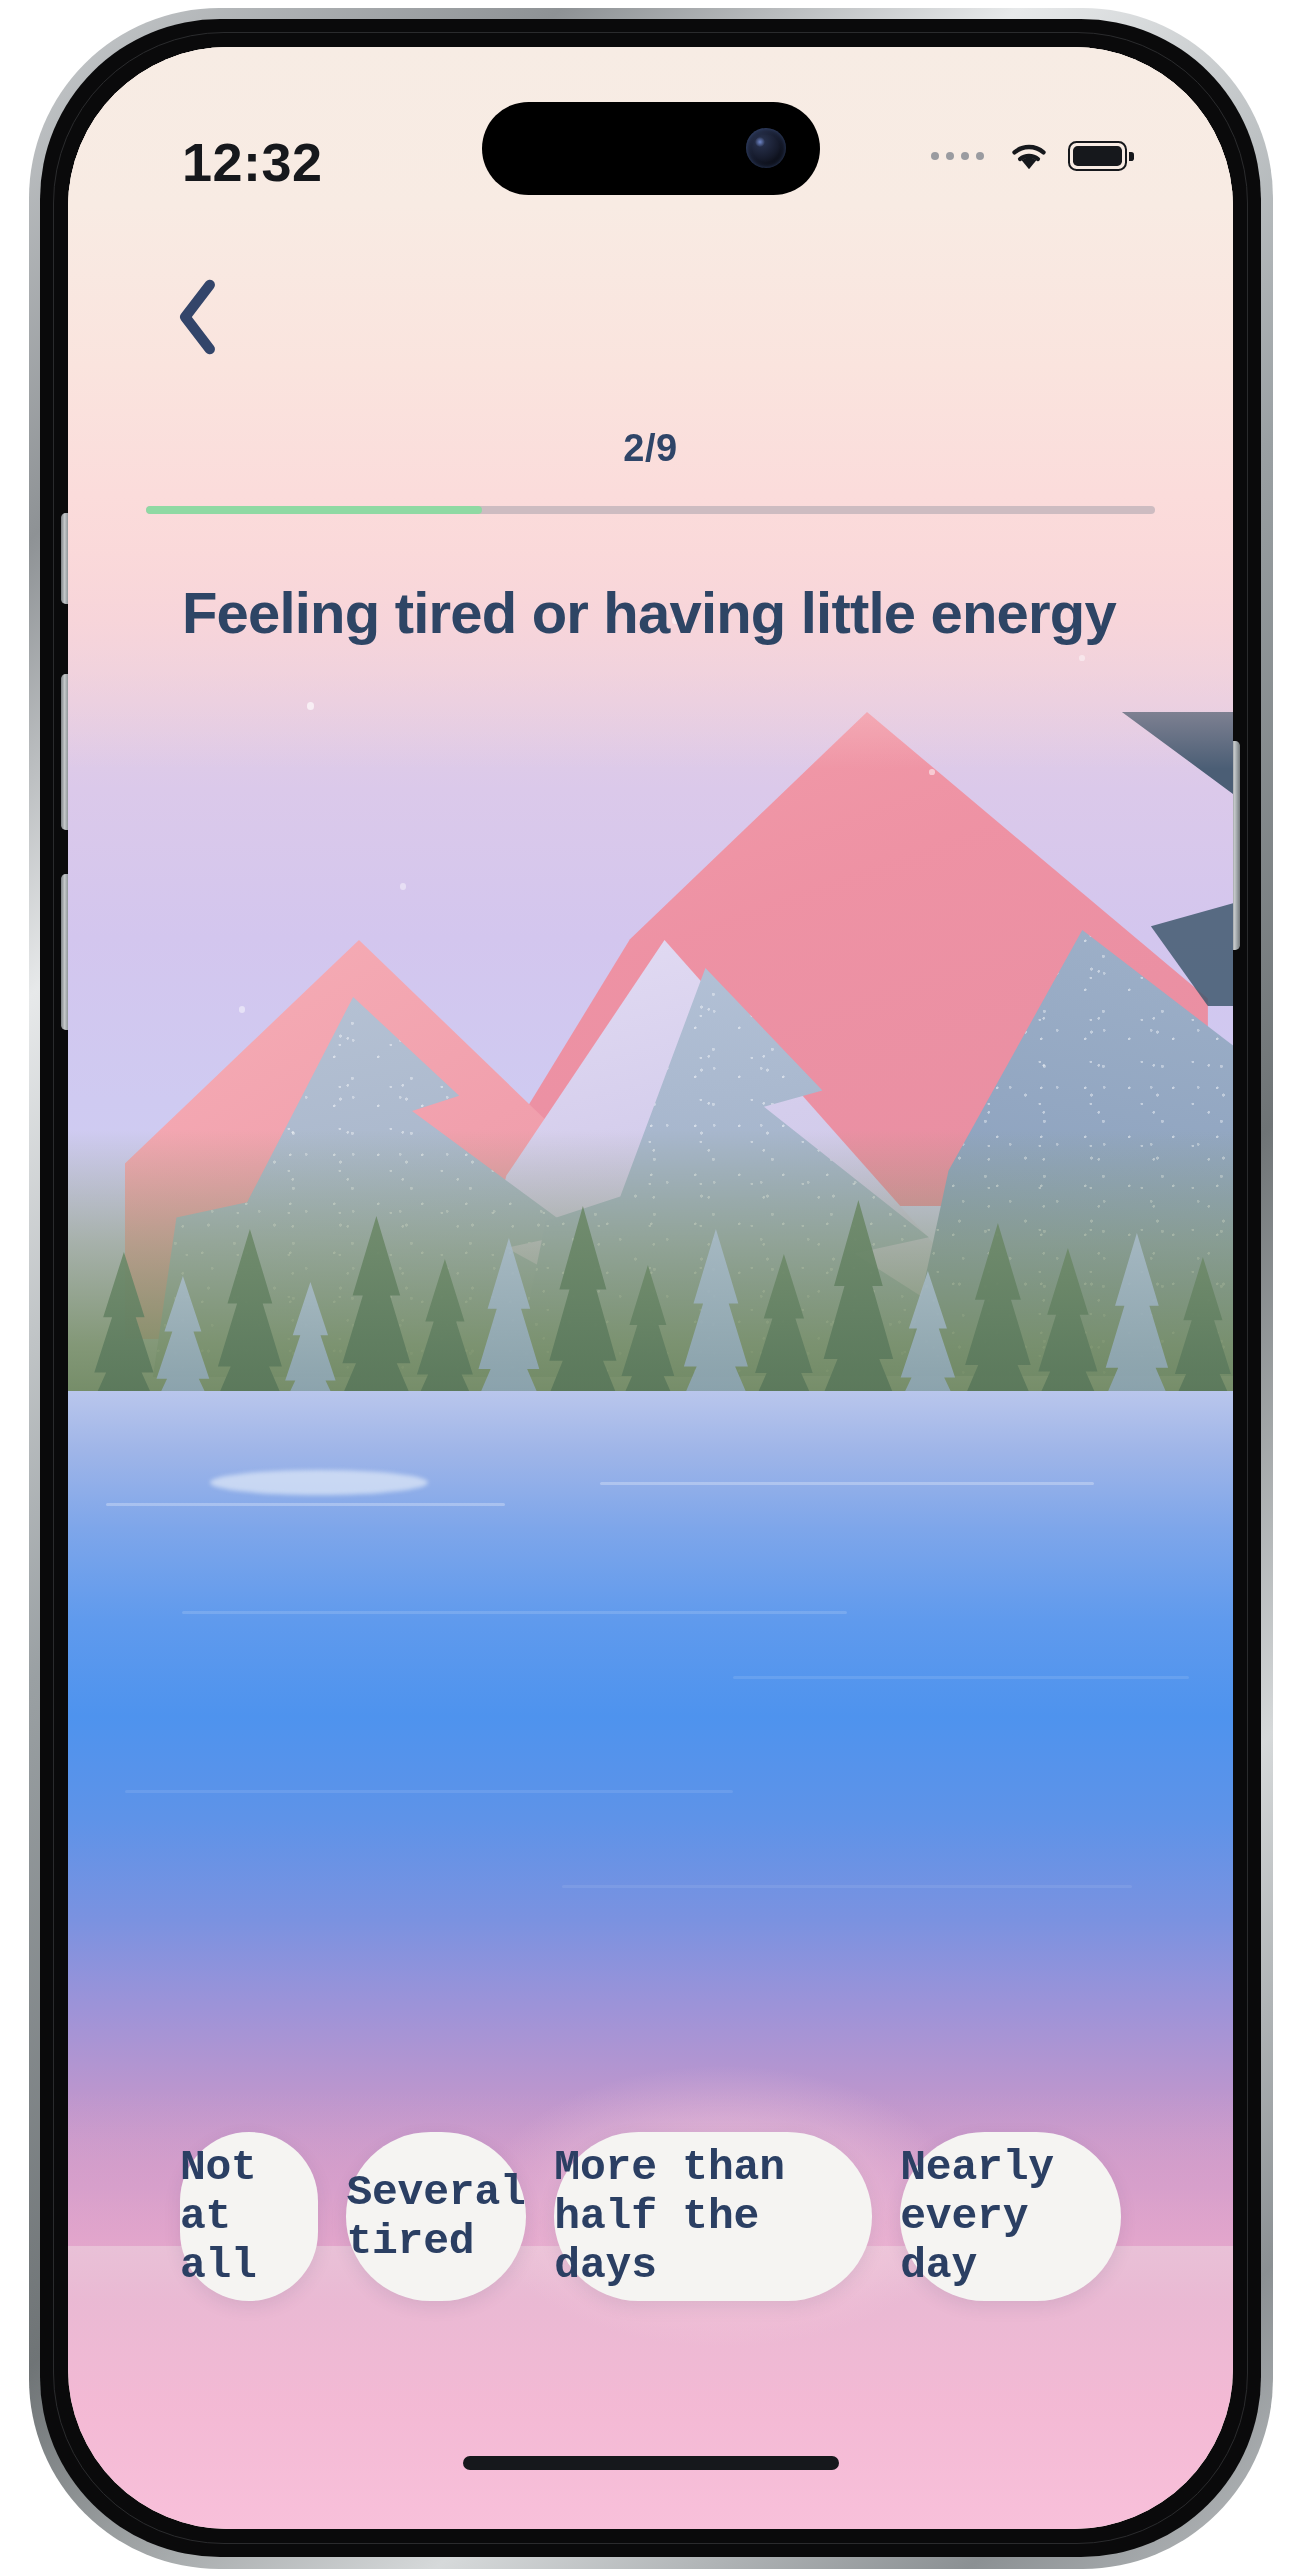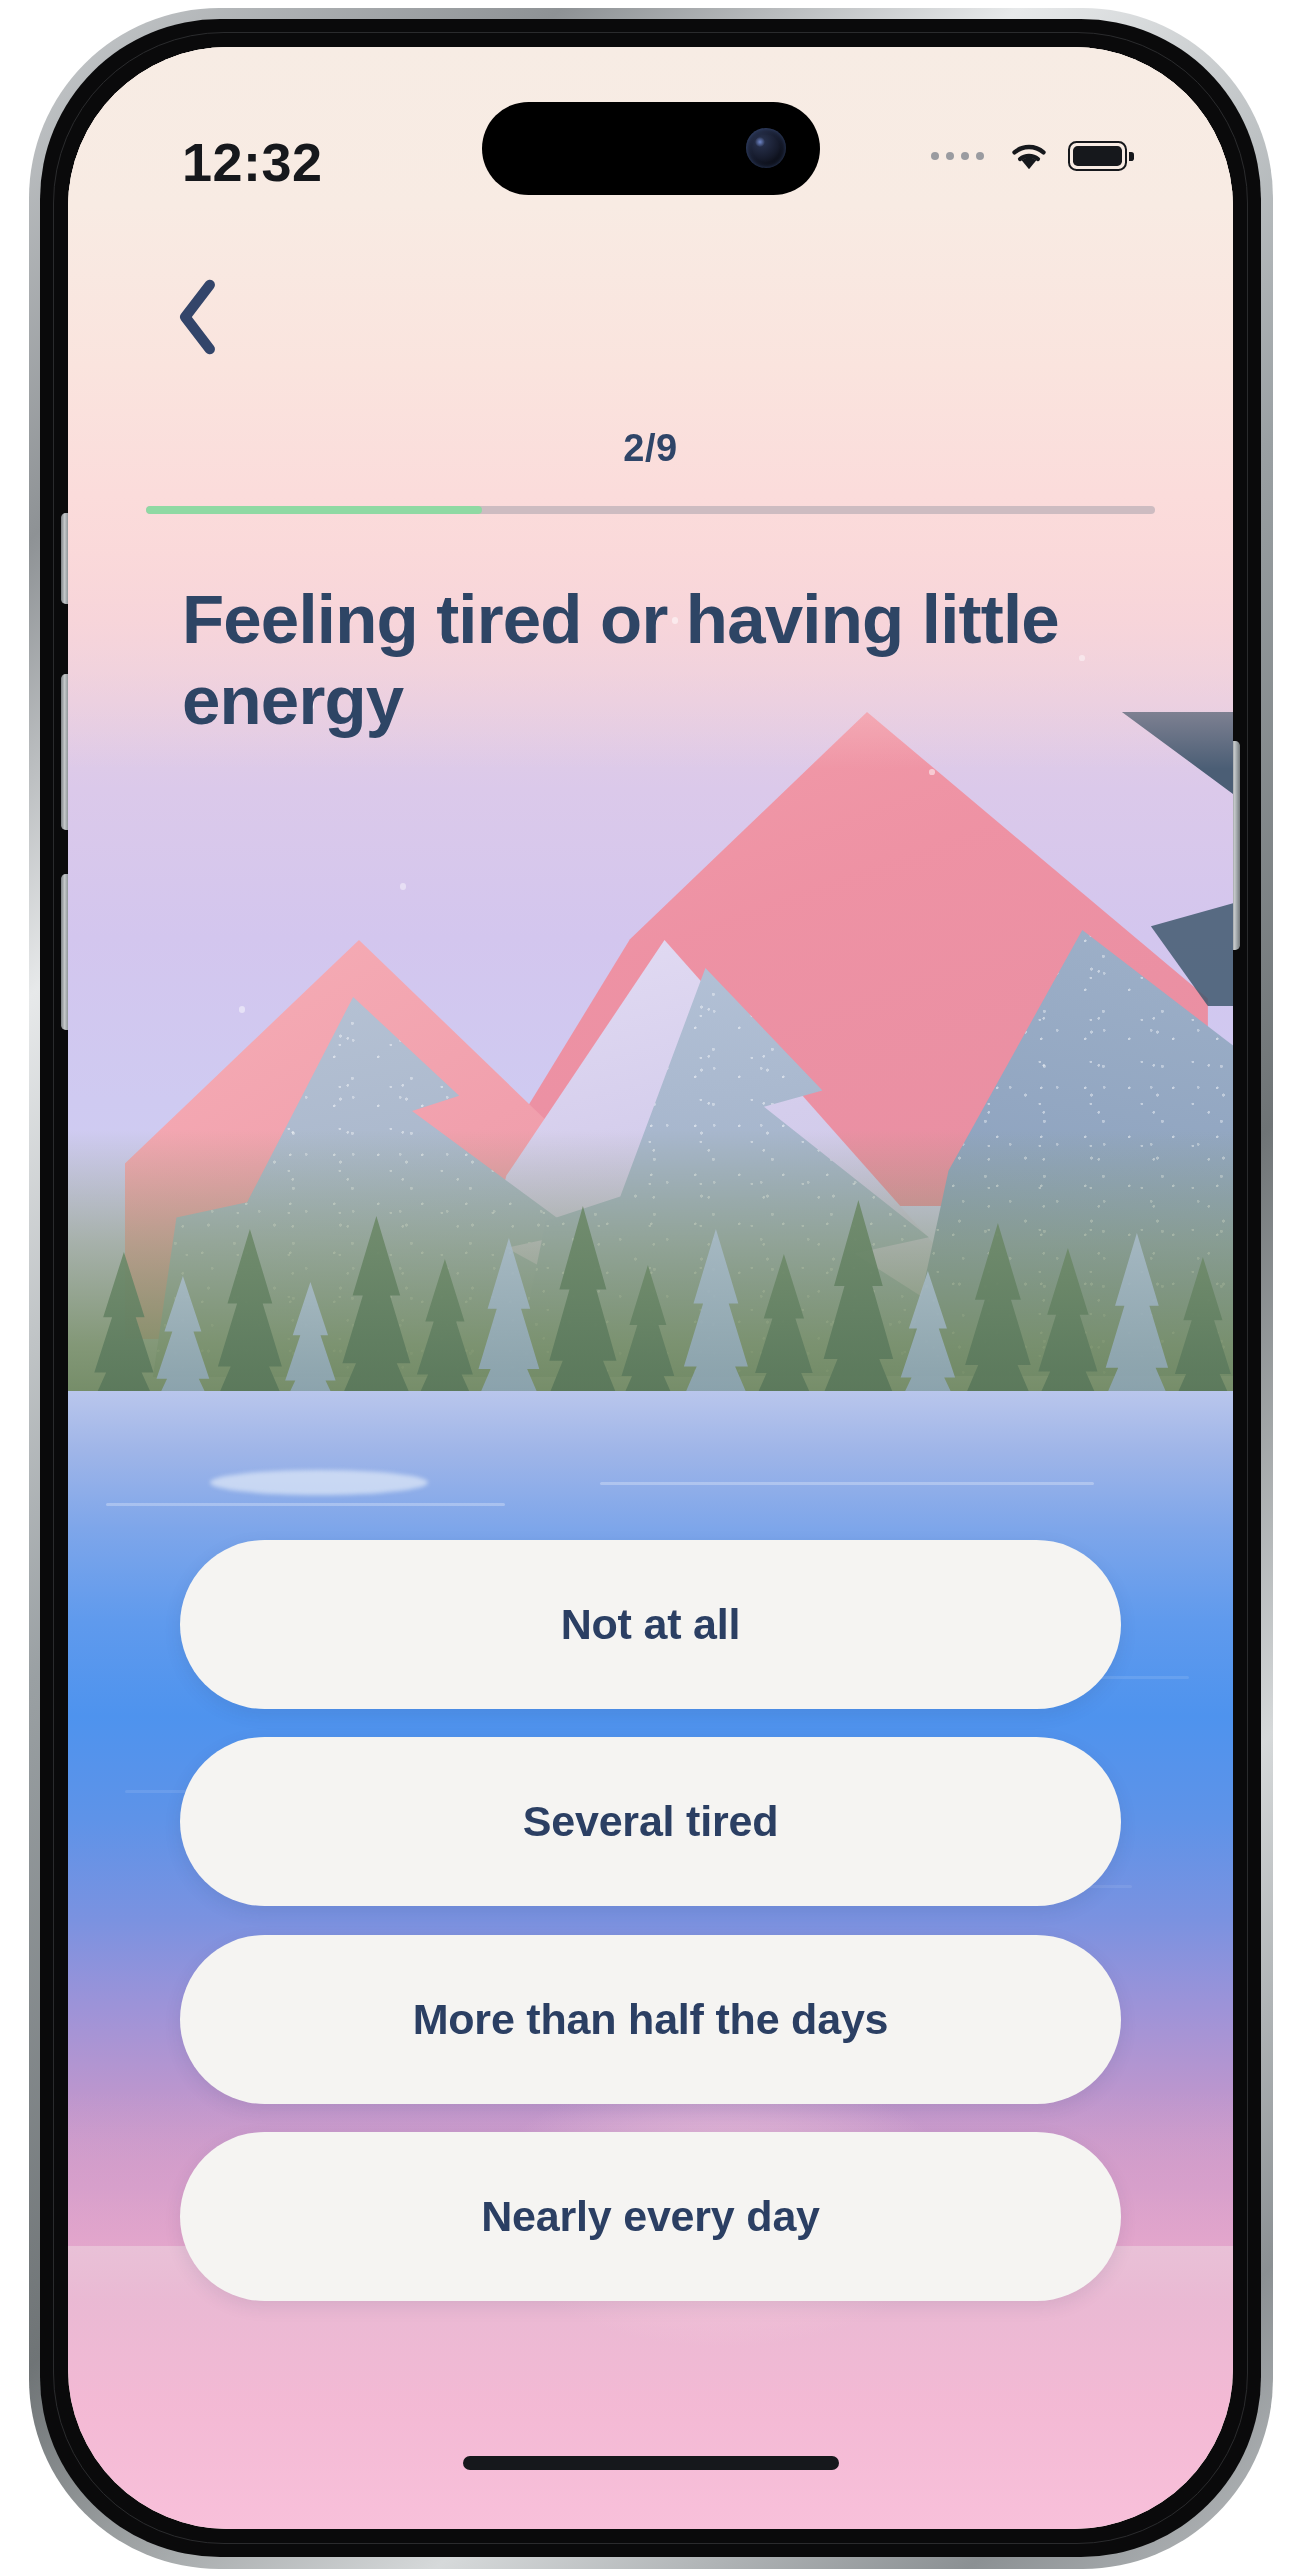--- a/index.html
+++ b/index.html
@@ -297,29 +297,29 @@
     overflow: hidden;
   }
   .progress-fill {
     height: 100%;
     background: #8fd9a3;
     border-radius: 5.7px;
   }
 
   .question {
     position:absolute; left: 114px; right: 104px; top: 532px;
-    font-size: 69px; line-height: 1.18;
+    font-size: 58px; line-height: 1.18;
     font-weight: 700; letter-spacing: -0.8px;
     color: #2e4565;
   }
 
   
   .answers {
     position:absolute; left: 112px; right: 112px; bottom: 228px;
-    display:flex; flex-direction: column; gap: 28.5px;
+    display:flex; flex-direction: row; gap: 28.5px; font-family: Liberation Mono, monospace;
   }
   .answer-btn {
     height: 169px;
     background: #f5f4f2;
     border-radius: 95px;
     display:flex; align-items:center; justify-content:center;
     font-size: 43px; font-weight: 700; letter-spacing:-0.2px;
     color: #2b3f63;
     box-shadow: 0 5.7px 17px rgba(40,50,90,.10);
     cursor:pointer;

